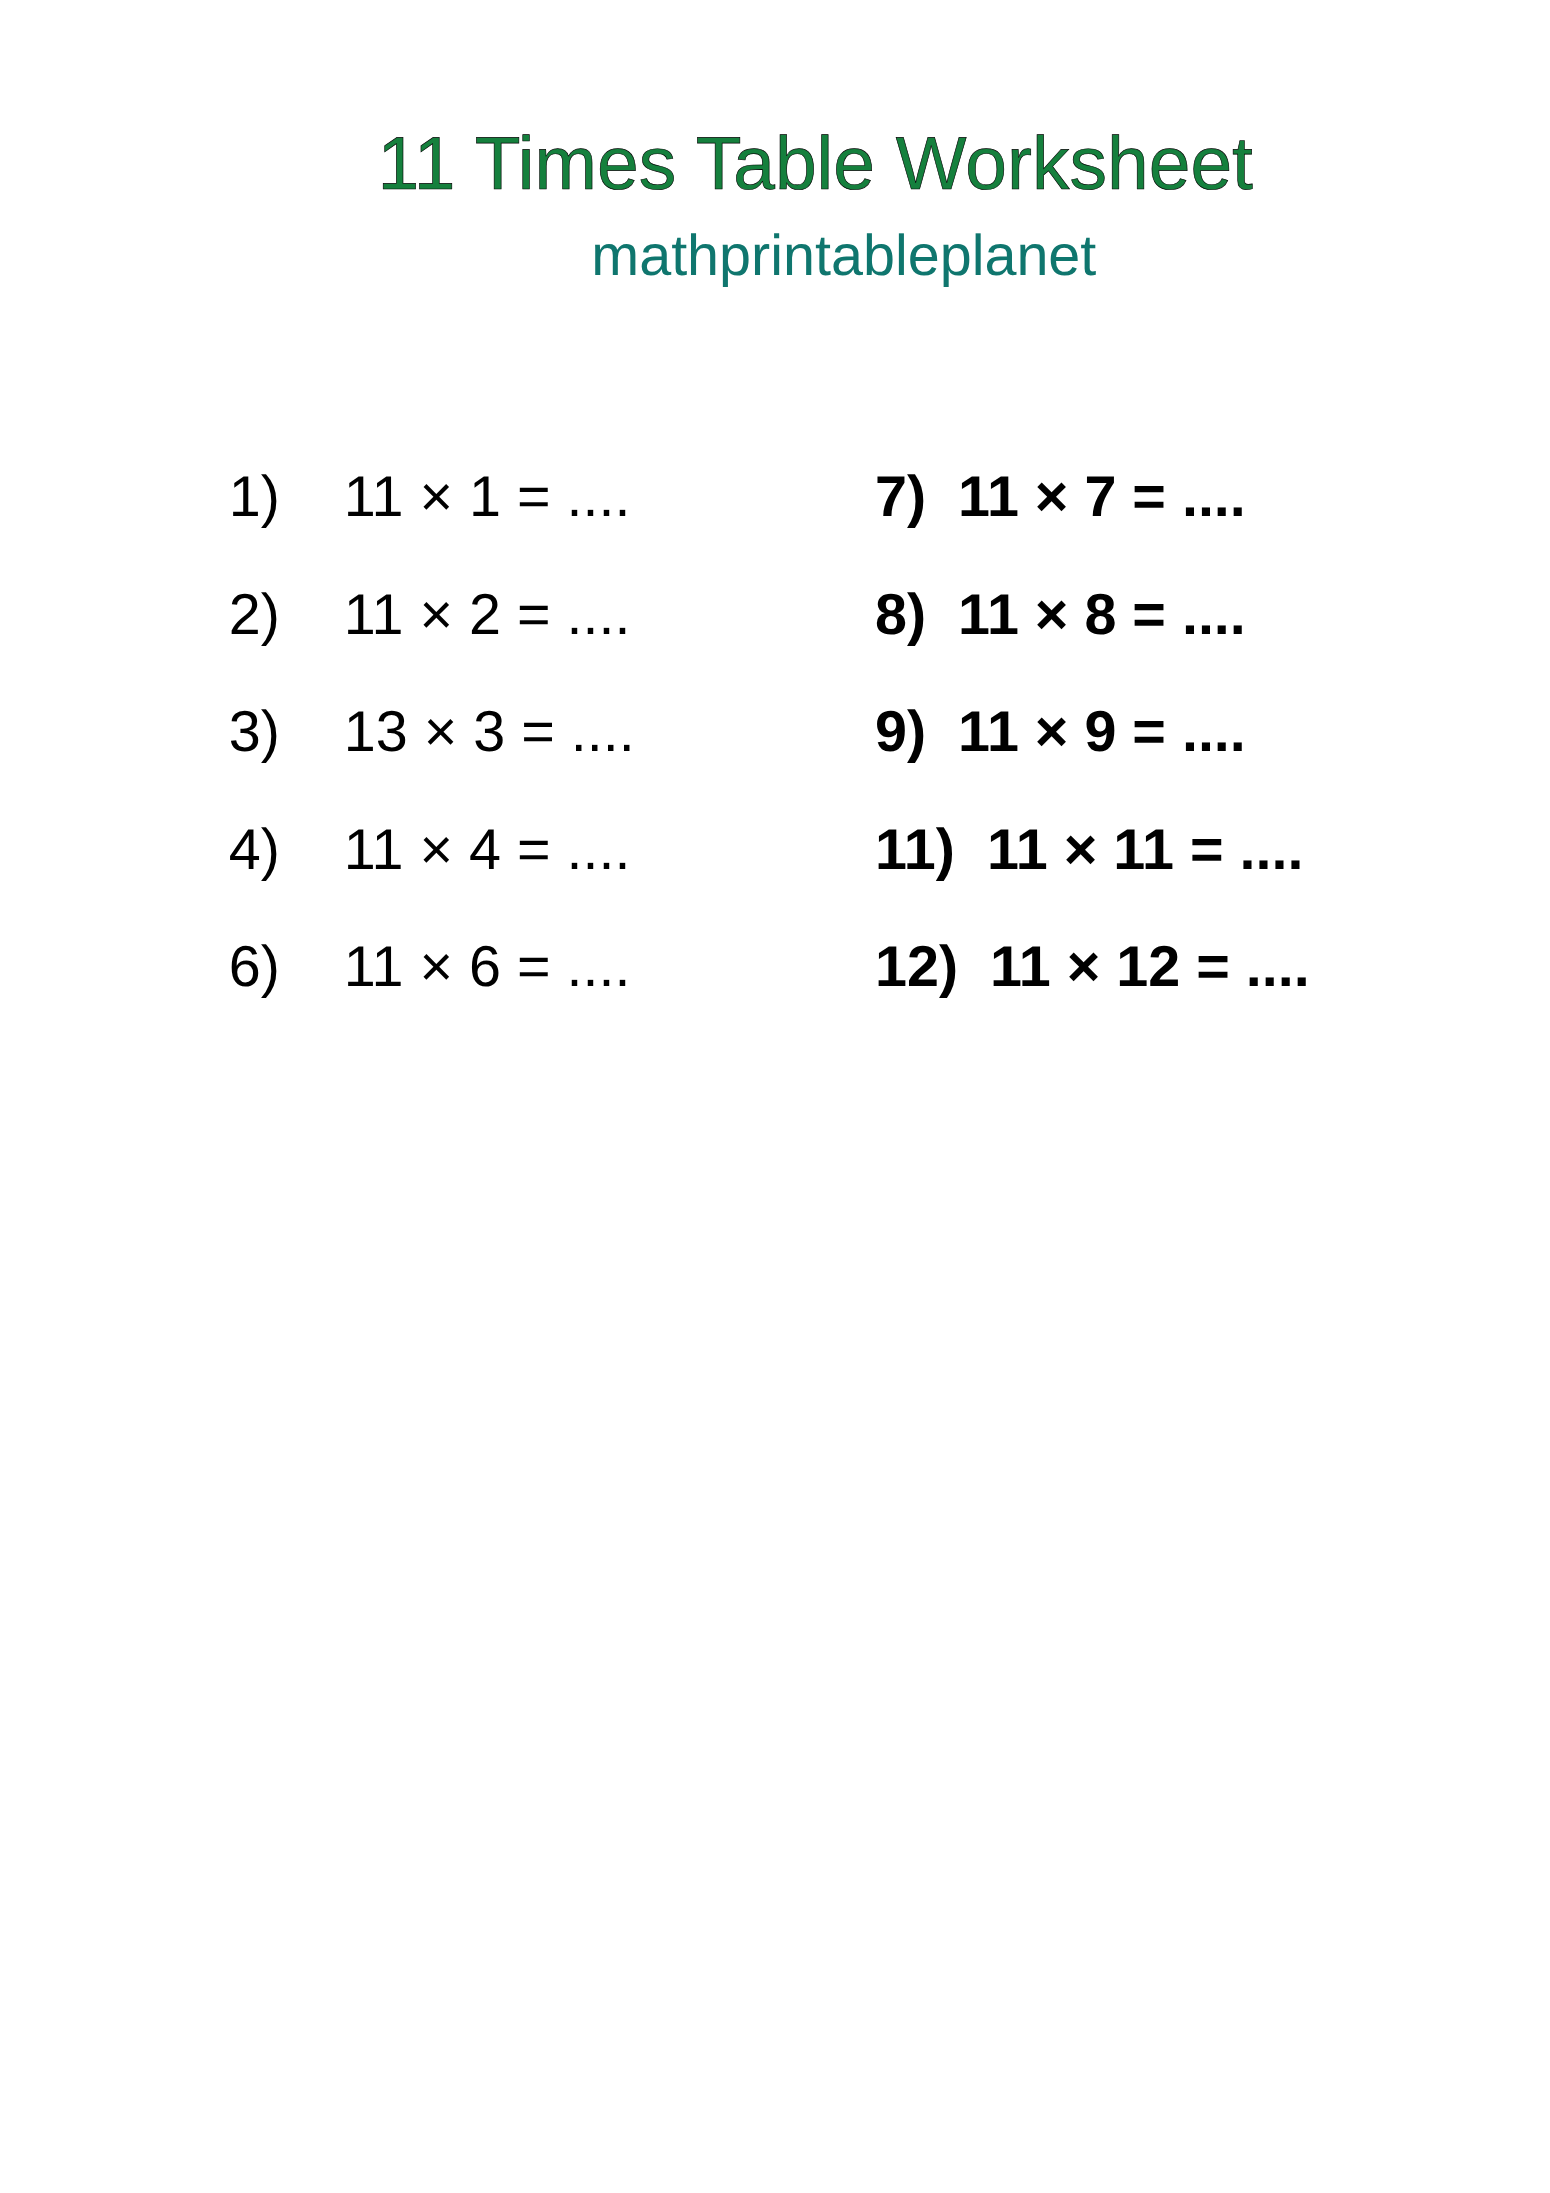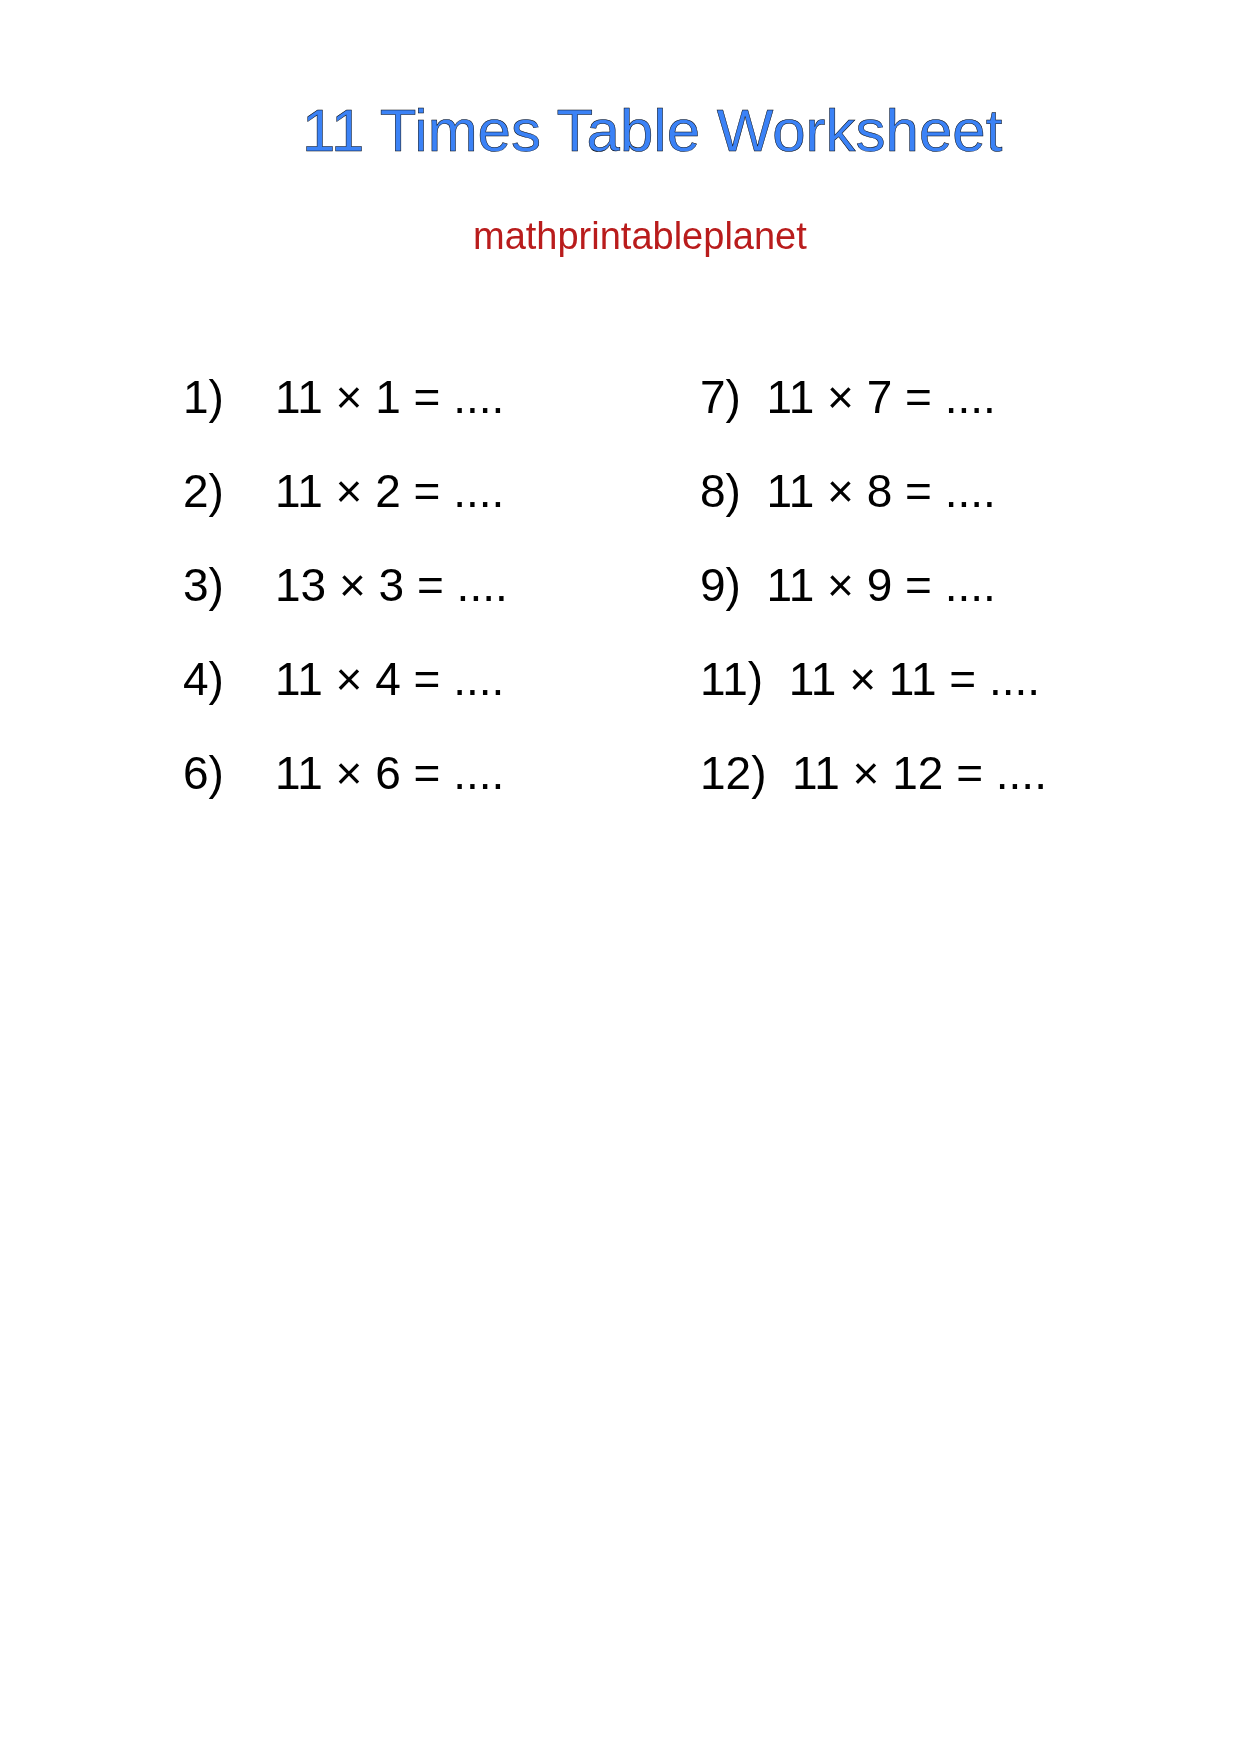--- a/index.html
+++ b/index.html
@@ -18,41 +18,40 @@
   .page {
     position: absolute;
     inset: 0;
   }
   .title {
     position: absolute;
     left: 302px;
     top: 101px;
     font-size: 60px;
     line-height: 1;
-    color: #3b82f6;
+    color: #15803d;
     white-space: pre;
     letter-spacing: 0;
     -webkit-text-stroke: 0.5px #000000;
   }
   .subtitle {
     position: absolute;
     left: 473px;
     top: 181px;
-    font-size: 38px;
+    font-size: 46px;
     line-height: 1;
-    color: #b91c1c;
+    color: #0f766e;
     white-space: pre;
-    margin-top: 36px;
   }
   .col {
     position: absolute;
     top: 350px;
   }
   .col-left  { left: 183px; }
-  .col-right { left: 700px; }
+  .col-right { left: 700px; font-weight: bold; }
   .problem-row {
     height: 94px;
     line-height: 94px;
     font-size: 46px;
     white-space: pre;
     color: #000000;
   }
 </style>
 </head>
 <body>

